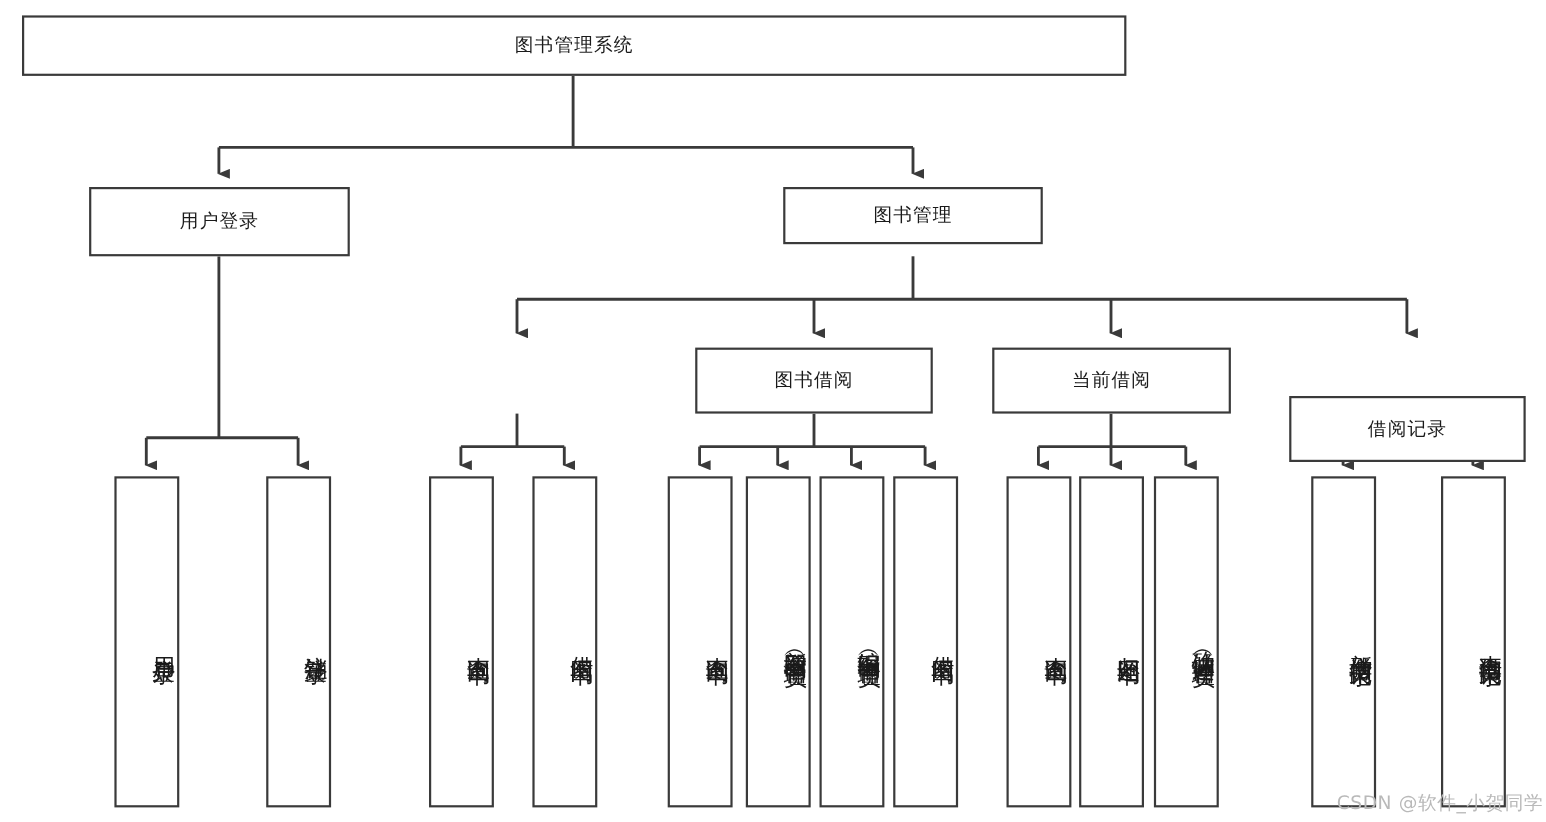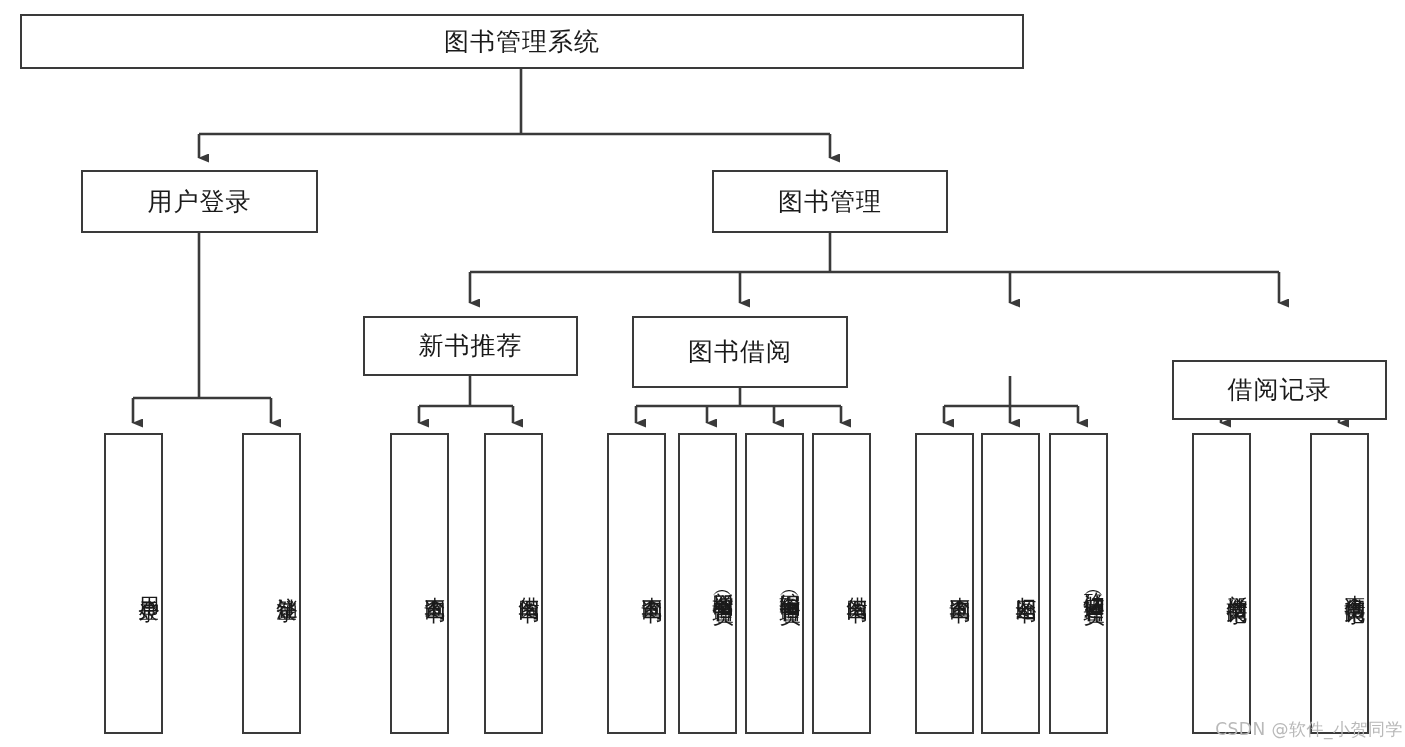--- a/index.html
+++ b/index.html
@@ -29,21 +29,21 @@
     box-sizing: border-box;
     background: #ffffff;
     border: 2px solid #3a3a3a;
     display: flex;
     align-items: center;
     justify-content: center;
     color: #1a1a1a;
     z-index: 3;
   }
   .node.h {
-    font-size: 25px;
+    font-size: 17px;
     letter-spacing: 1px;
     line-height: 1.2;
   }
   .node.v {
     font-size: 21px;
     writing-mode: vertical-rl;
     text-orientation: upright;
     letter-spacing: 2px;
     line-height: 1.2;
     padding: 8px 0;
@@ -127,29 +127,29 @@
     </g>
   </svg>
 
   <div class="node h" style="left:20px; top:14px; width:1004px; height:55px;">
     <span class="lbl">图书管理系统</span>
   </div>
 
   <div class="node h" style="left:81px; top:170px; width:237px; height:63px;">
     <span class="lbl">用户登录</span>
   </div>
-  <div class="node h" style="left:712px; top:170px; width:236px; height:63px;">
+  <div class="node h" style="left:712px; top:170px; width:236px; height:52px;">
     <span class="lbl">图书管理</span>
   </div>
 
-  <div class="node h" style="left:363px; top:316px; width:215px; height:60px;">
-    <span class="lbl">新书推荐</span>
+  <div class="node h" style="left:632px; top:316px; width:216px; height:60px;">
+    <span class="lbl">图书借阅</span>
   </div>
-  <div class="node h" style="left:632px; top:316px; width:216px; height:72px;">
-    <span class="lbl">图书借阅</span>
+  <div class="node h" style="left:902px; top:316px; width:217px; height:60px;">
+    <span class="lbl">当前借阅</span>
   </div>
   <div class="node h" style="left:1172px; top:316px; width:215px; height:60px;margin-top:44px;">
     <span class="lbl">借阅记录</span>
   </div>
 
   <div class="node v" style="left:104px; top:433px; width:59px; height:301px;">
     <span class="lbl">用户登录</span>
   </div>
   <div class="node v" style="left:242px; top:433px; width:59px; height:301px;">
     <span class="lbl">注销登录</span>

